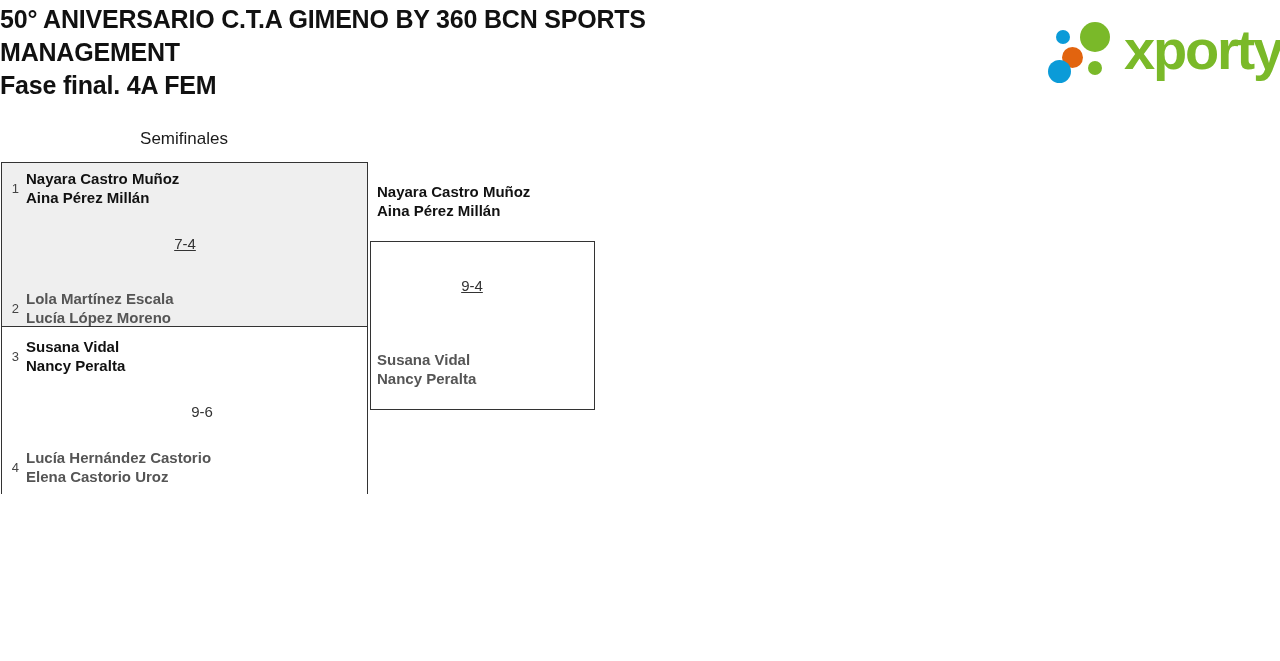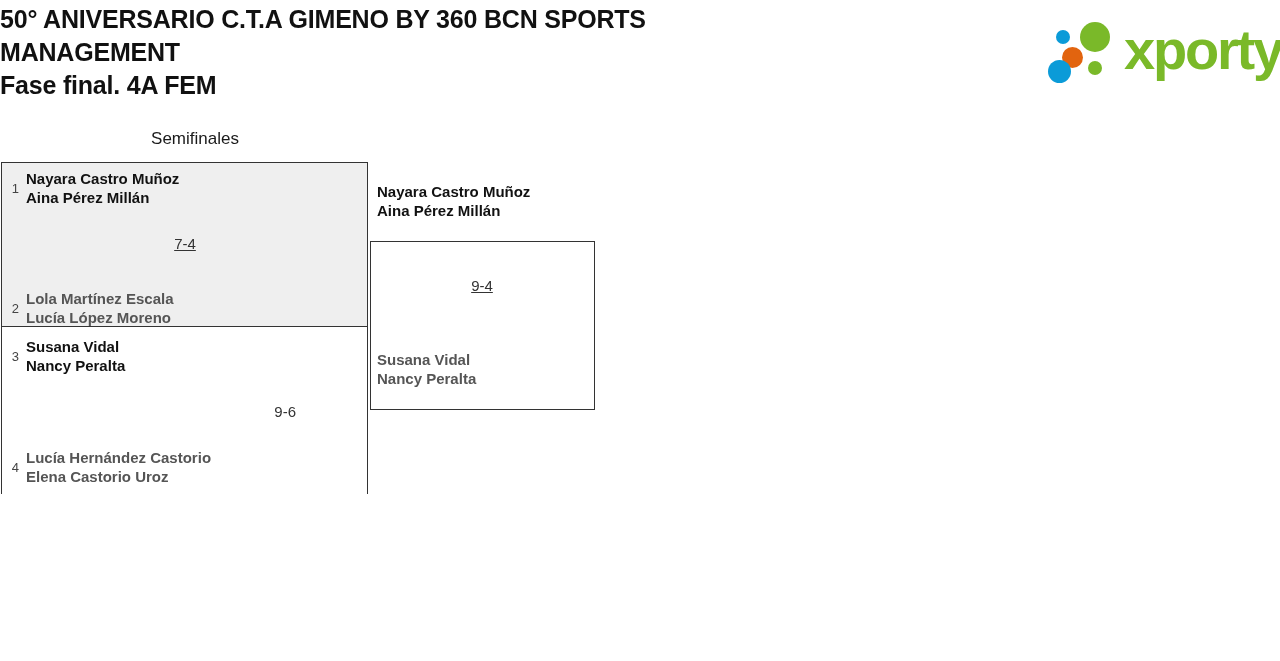--- a/index.html
+++ b/index.html
@@ -69,21 +69,21 @@
   }
 
   .round-header {
     position: absolute;
     font-size: 17px;
     font-weight: normal;
     color: #1a1a1a;
     text-align: center;
     line-height: 22px;
   }
-  #round-header-semis { left: 45px; top: 8px; width: 300px; }
+  #round-header-semis { left: 34px; top: 8px; width: 300px; }
   #round-header-final { left: 333px; top: 8px; width: 300px; }
 
   
   #semis-box {
     position: absolute;
     left: 1px; top: 42px;
     width: 367px; height: 332px;
     border: 1px solid #333333;
     box-sizing: border-box;
   }
@@ -158,22 +158,22 @@
 
   
   .score {
     position: absolute;
     font-size: 15px;
     color: #333333;
     text-align: center;
     line-height: 19px;
   }
   #sf1-score { left: 85px; top: 114px; width: 200px; text-decoration: underline; }
-  #sf2-score { left: 96px; top: 282px; width: 200px; text-align: right; }
-  #final-score { left: 382px; top: 156px; width: 200px; text-decoration: underline; }
+  #sf2-score { left: 102px; top: 282px; width: 200px; }
+  #final-score { left: 372px; top: 156px; width: 200px; text-decoration: underline; }
 </style>
 </head>
 <body>
 
 <div id="header">
   <div id="tournament-title">50° ANIVERSARIO C.T.A GIMENO BY 360 BCN SPORTS MANAGEMENT</div>
   <div id="phase-title">Fase final. 4A FEM</div>
 
   <div id="logo">
     <div id="logo-dots">

